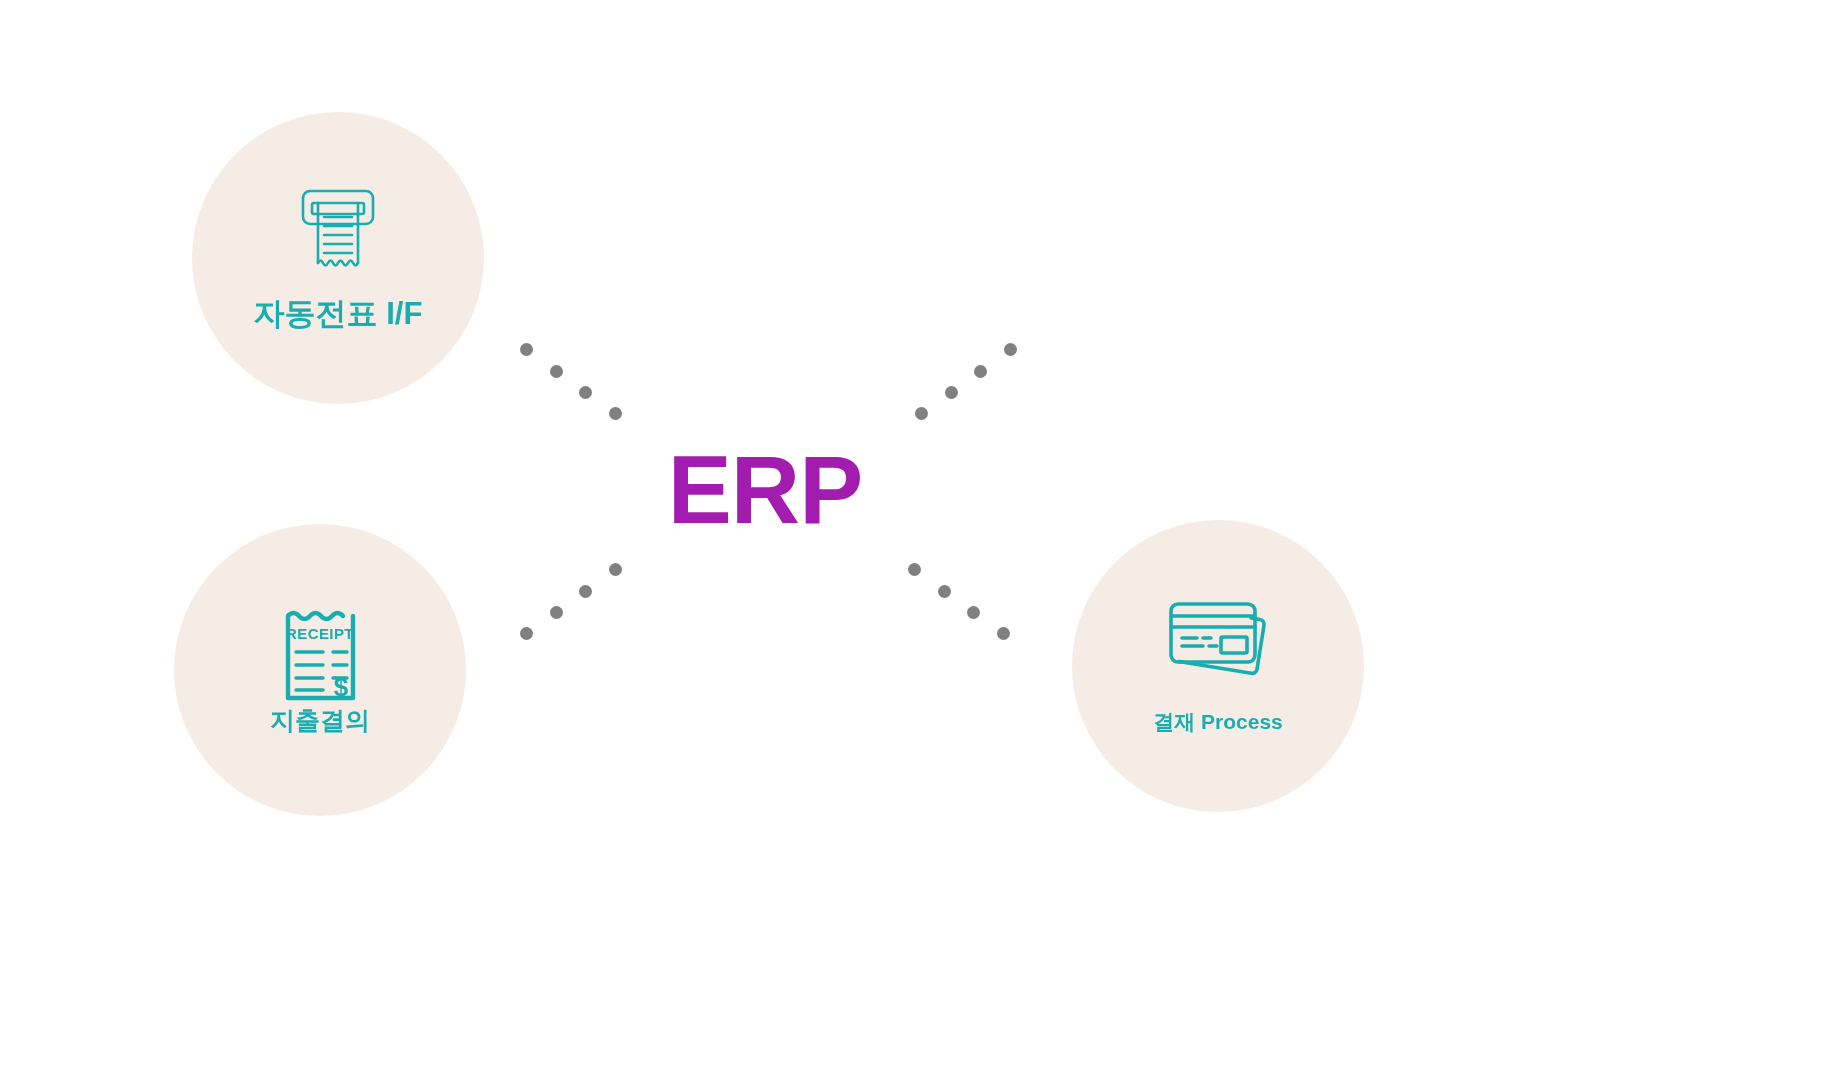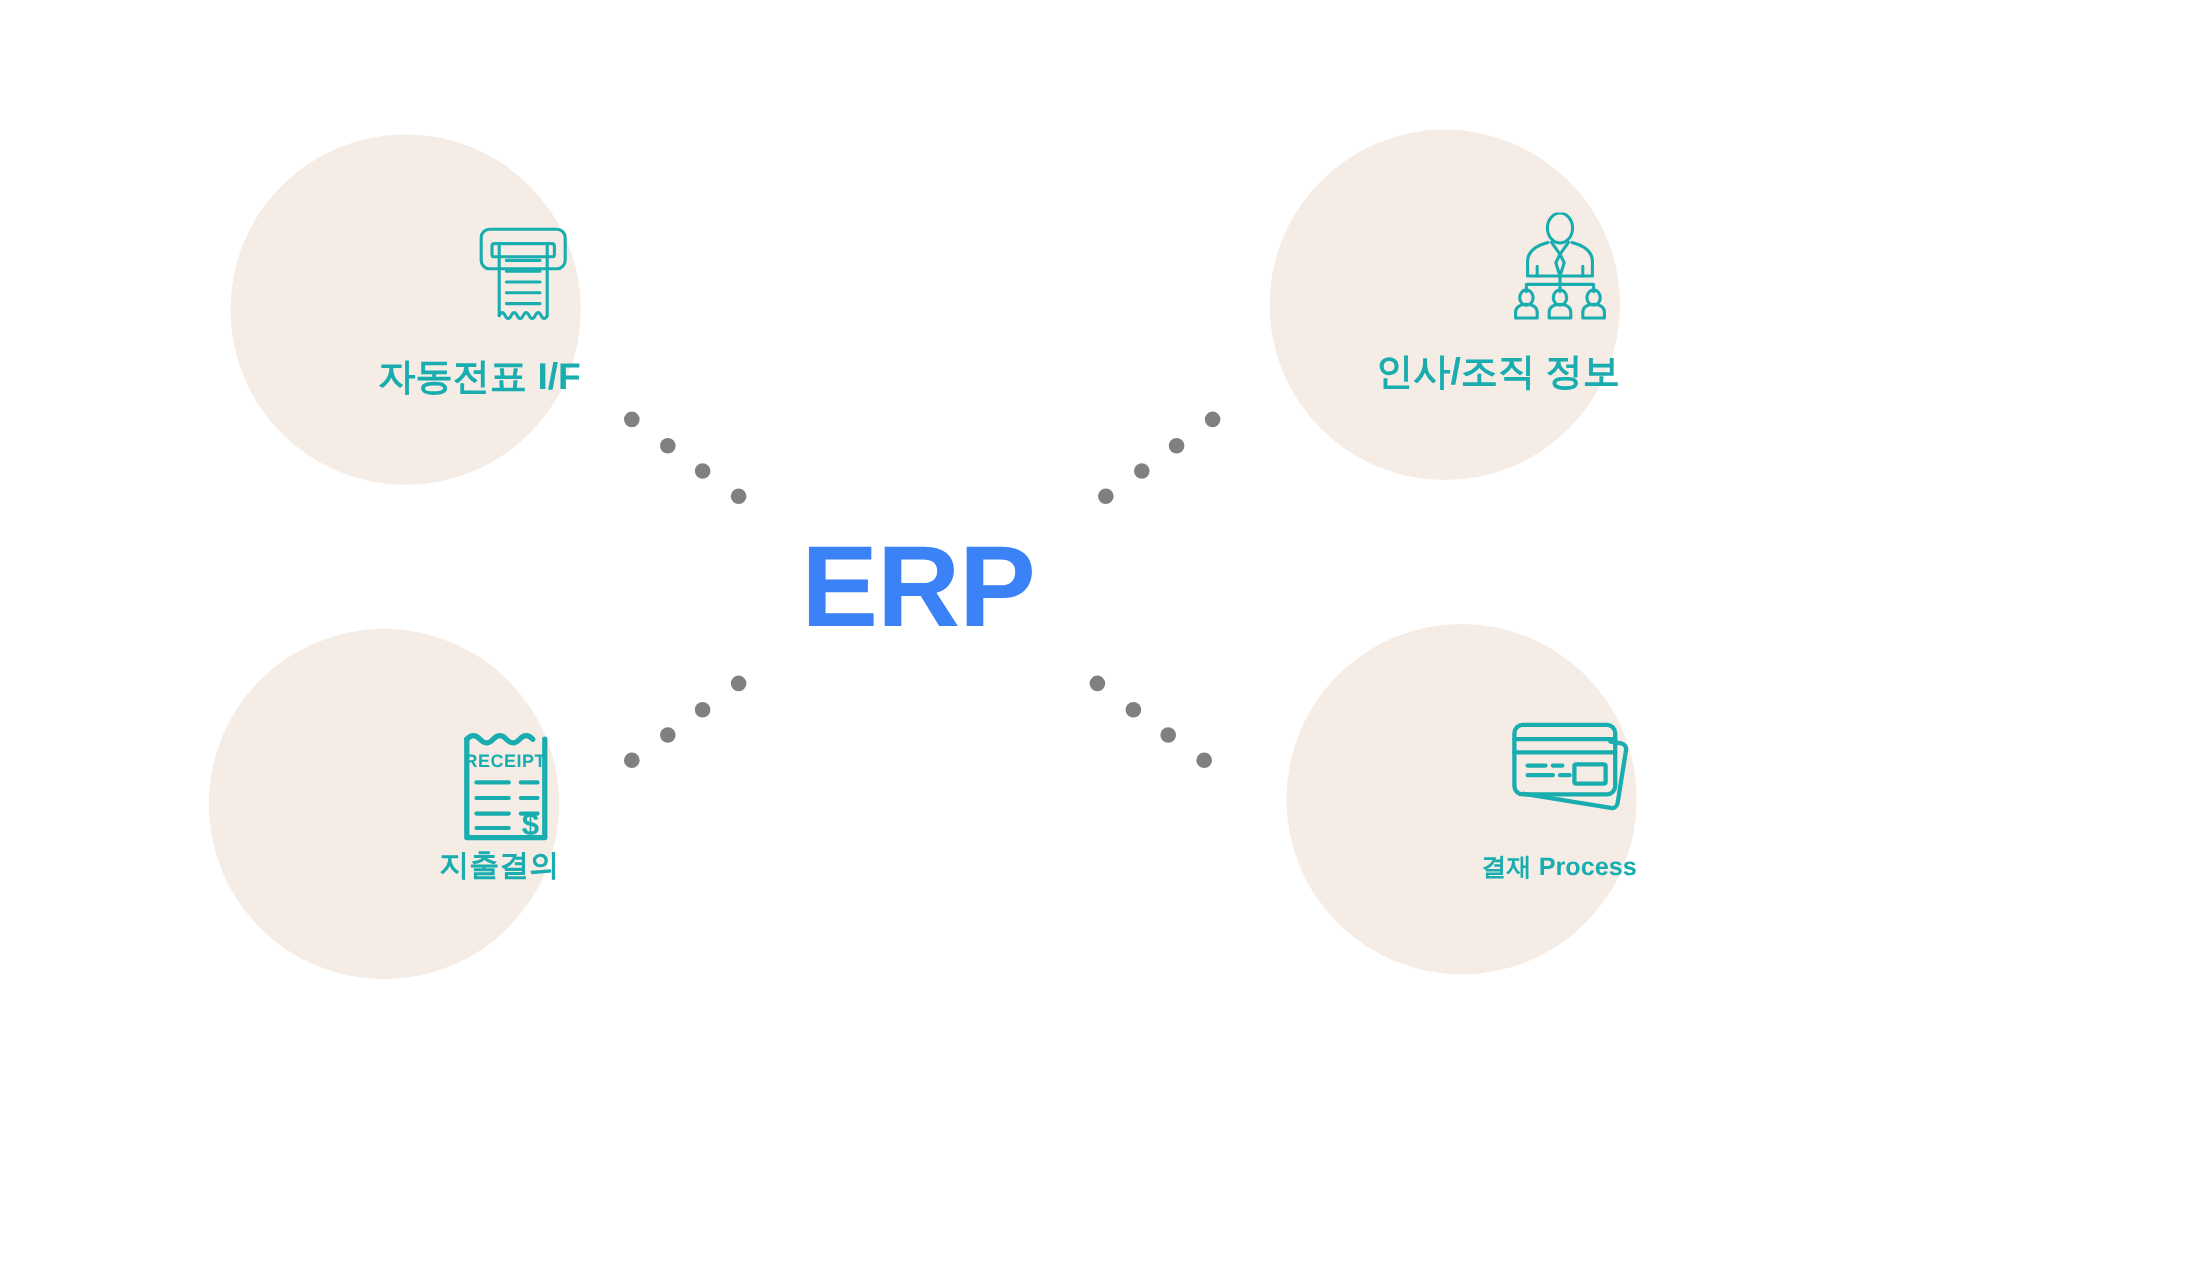--- a/index.html
+++ b/index.html
@@ -18,21 +18,21 @@
     overflow: hidden;
   }
 
   
   .node {
     position: absolute;
     border-radius: 50%;
     background: #f5ede5;
     display: flex;
     flex-direction: column;
-    align-items: flex-end;
+    align-items: center;
     justify-content: center;
     box-sizing: border-box;
   }
   .node-icon {
     display: block;
     line-height: 0;
   }
   .node-label {
     color: #1aadb0;
     font-weight: bold;
@@ -70,21 +70,21 @@
     position: absolute;
     left: 640px;
     top: 430px;
     width: 250px;
     height: 120px;
     display: flex;
     align-items: center;
     justify-content: center;
   }
   #erp-hub .erp-text {
-    color: #3b82f6;
+    color: #a21caf;
     font-size: 96px;
     font-weight: bold;
     letter-spacing: -1px;
     line-height: 1;
     text-align: center;
   }
 
   
   .connector { position: absolute; }
   .dot {
@@ -116,46 +116,20 @@
         <path d="M28 22 V82 M68 22 V82"></path>
 
         <path d="M28 82 q2.5 -5 5 0 q2.5 5 5 0 q2.5 -5 5 0 q2.5 5 5 0 q2.5 -5 5 0 q2.5 5 5 0 q2.5 -5 5 0 q2.5 5 5 0"></path>
 
         <path d="M34 36 H62 M34 45 H62 M34 54 H62 M34 63 H62 M34 72 H62"></path>
       </svg>
     </span>
     <span class="node-label">자동전표 I/F</span>
   </div>
 
-  <div class="node" id="node-hr-org">
-    <span class="node-icon">
-      <svg width="100" height="92" viewBox="0 0 100 92" fill="none" stroke="#1aadb0" stroke-width="2.6" stroke-linecap="round" stroke-linejoin="round">
-
-        <ellipse cx="50" cy="13" rx="10.5" ry="12.5"></ellipse>
-
-        <path d="M40 25 C28 28 23 33 23 41 V53 H77 V41 C77 33 72 28 60 25"></path>
-
-        <path d="M43 25 L50 35 L57 25"></path>
-
-        <path d="M50 35 L46.5 42 L50 53 L53.5 42 Z"></path>
-
-        <path d="M31 45 V53 M69 45 V53"></path>
-
-        <path d="M50 53 V60 M22 60 H78 M22 60 V66 M50 60 V66 M78 60 V66"></path>
-
-        <ellipse cx="22" cy="71" rx="5.6" ry="6.4"></ellipse>
-        <path d="M13 88 V83 c0-4 4-6.5 9-6.5 s9 2.5 9 6.5 v5 Z"></path>
-        <ellipse cx="50" cy="71" rx="5.6" ry="6.4"></ellipse>
-        <path d="M41 88 V83 c0-4 4-6.5 9-6.5 s9 2.5 9 6.5 v5 Z"></path>
-        <ellipse cx="78" cy="71" rx="5.6" ry="6.4"></ellipse>
-        <path d="M69 88 V83 c0-4 4-6.5 9-6.5 s9 2.5 9 6.5 v5 Z"></path>
-      </svg>
-    </span>
-    <span class="node-label">인사/조직 정보</span>
-  </div>
 
   <div class="node" id="node-expense">
     <span class="node-icon">
       <svg width="90" height="100" viewBox="0 0 90 100" fill="none" stroke="#1aadb0" stroke-width="4.4" stroke-linecap="round" stroke-linejoin="round">
 
         <path d="M13 12 q5.5 -6 11 0 q5.5 6 11 0 q5.5 -6 11 0 q5.5 6 11 0 q5.5 -6 11 0"></path>
 
         <path d="M13 12 V94 H78 V12"></path>
 
         <text x="45" y="35" text-anchor="middle" font-family="'Liberation Sans', sans-serif" font-size="15" font-weight="bold" fill="#1aadb0" stroke="none" letter-spacing="0.4">RECEIPT</text>

